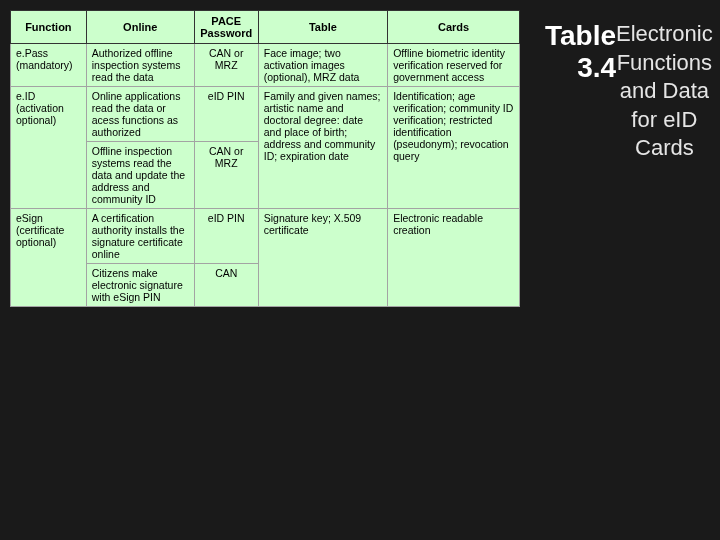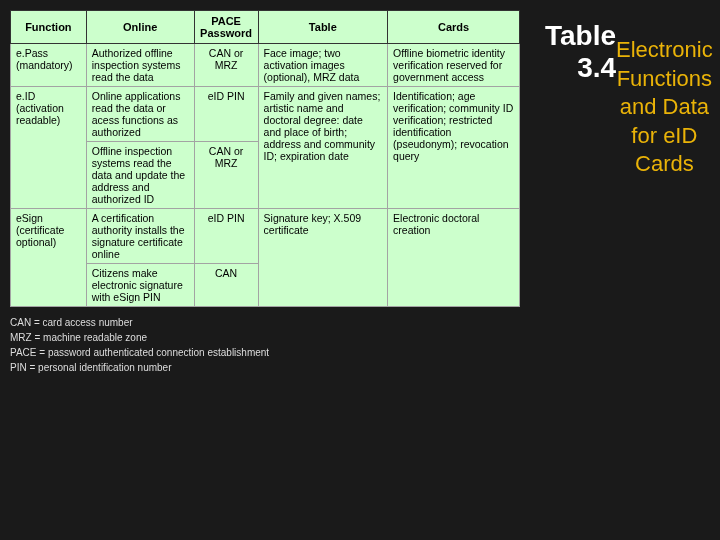--- a/index.html
+++ b/index.html
@@ -27,24 +27,23 @@
     }
     .table-title {
       font-size: 28px;
       font-weight: bold;
       color: white;
       margin-bottom: 20px;
       text-align: right;
     }
     .table-subtitle {
       font-size: 22px;
-      color: #eab308;
+      color: #e5e5e5;
       text-align: center;
       line-height: 1.3;
-      margin-top: 16px;
     }
     table {
       border-collapse: collapse;
       width: 100%;
       background: #d946ef;
       font-size: 11px;
     }
     th {
       background: #ccffcc;
       border: 1px solid #333;
@@ -88,50 +87,44 @@
 
       <tr>
         <td rowspan="1">e.Pass<br>(mandatory)</td>
         <td>Authorized offline inspection systems read the data</td>
         <td style="text-align:center;">CAN or MRZ</td>
         <td>Face image; two activation images (optional), MRZ data</td>
         <td>Offline biometric identity verification reserved for government access</td>
       </tr>
 
       <tr>
-        <td rowspan="2">e.ID (activation readable)</td>
+        <td rowspan="2">e.ID (activation optional)</td>
         <td>Online applications read the data or acess functions as authorized</td>
         <td style="text-align:center;">eID PIN</td>
         <td rowspan="2">Family and given names; artistic name and doctoral degree: date and place of birth; address and community ID; expiration date</td>
         <td rowspan="2">Identification; age verification; community ID verification; restricted identification (pseudonym); revocation query</td>
       </tr>
 
       <tr>
-        <td>Offline inspection systems read the data and update the address and authorized ID</td>
+        <td>Offline inspection systems read the data and update the address and community ID</td>
         <td style="text-align:center;">CAN or MRZ</td>
       </tr>
 
       <tr>
         <td rowspan="2">eSign (certificate optional)</td>
         <td>A certification authority installs the signature certificate online</td>
         <td style="text-align:center;">eID PIN</td>
         <td rowspan="2">Signature key; X.509 certificate</td>
-        <td rowspan="2">Electronic doctoral creation</td>
+        <td rowspan="2">Electronic readable creation</td>
       </tr>
 
       <tr>
         <td>Citizens make electronic signature with eSign PIN</td>
         <td style="text-align:center;">CAN</td>
       </tr>
     </tbody>
   </table>
-  <div class="footnotes">
-    <div>CAN = card access number</div>
-    <div>MRZ = machine readable zone</div>
-    <div>PACE = password authenticated connection establishment</div>
-    <div>PIN = personal identification number</div>
-  </div>
 </div>
 
 <div class="right-panel">
   <div class="table-title">Table 3.4</div>
   <div class="table-subtitle">Electronic Functions and Data for eID Cards</div>
 </div>
 
 </body></html>

